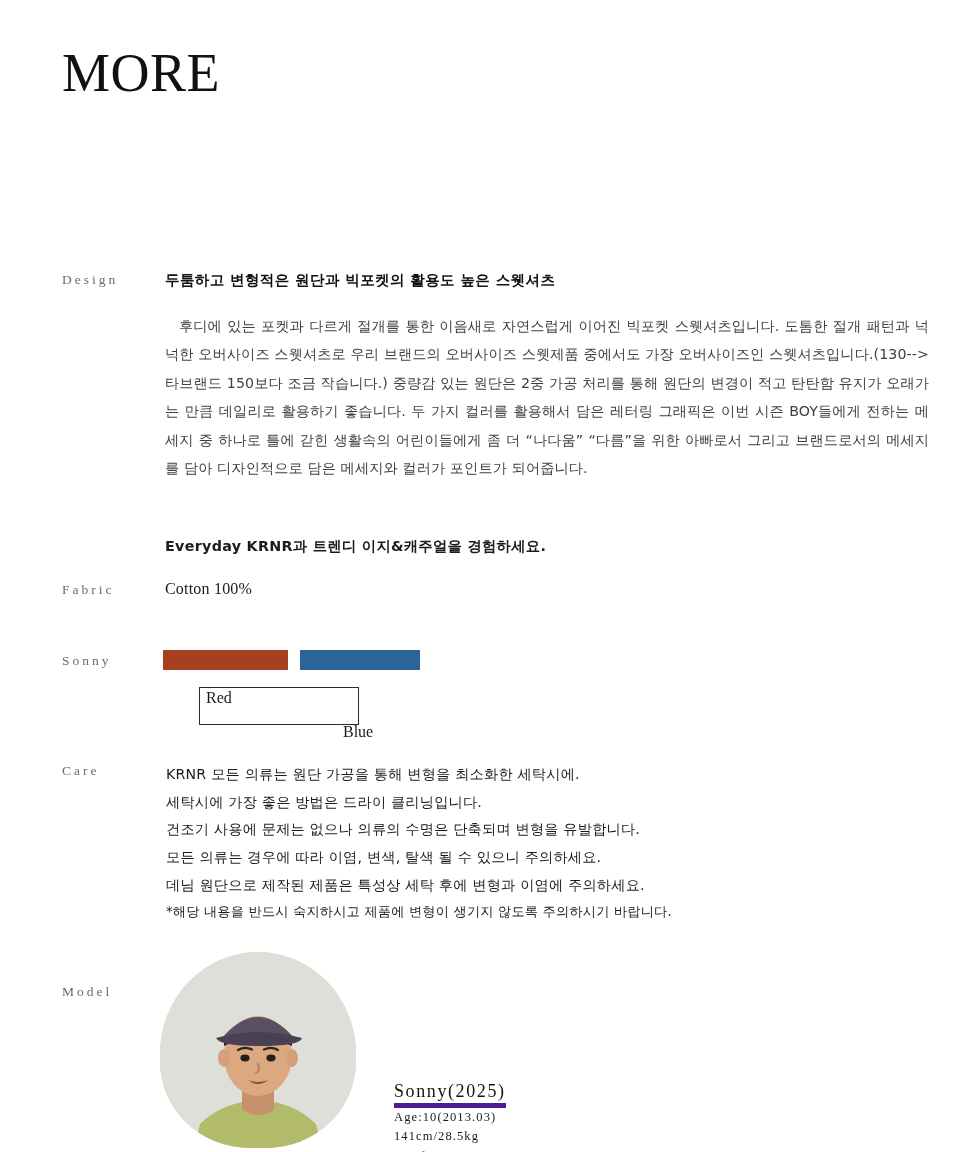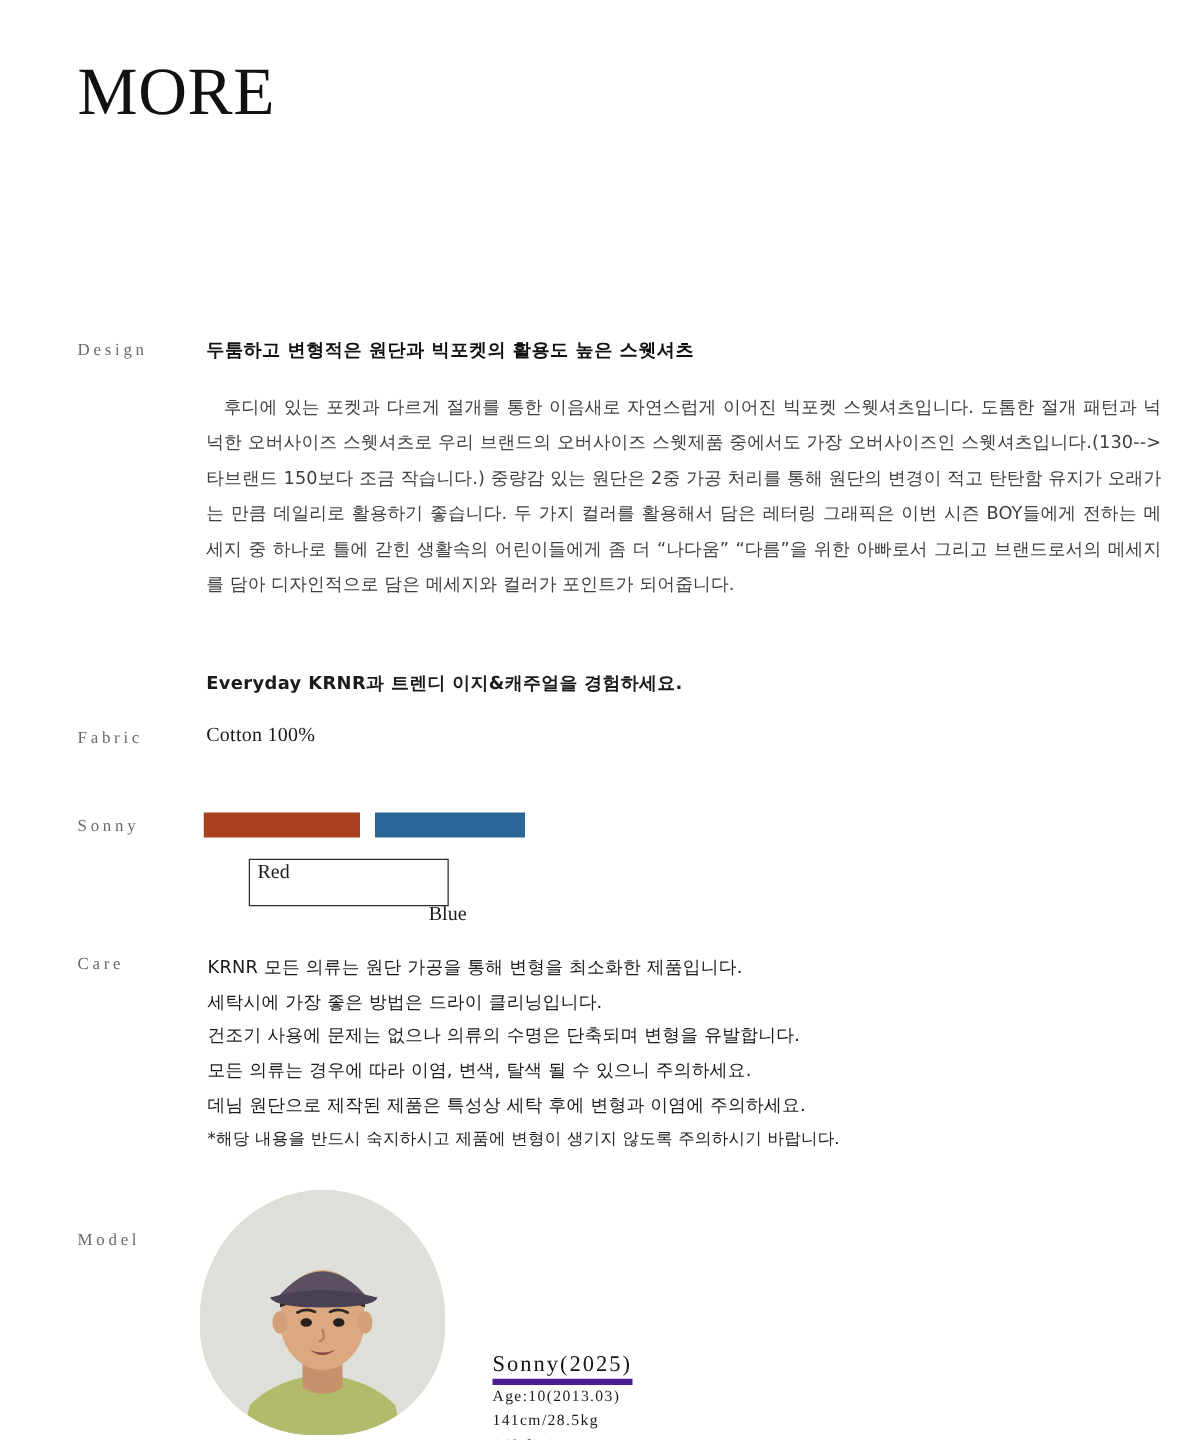--- a/index.html
+++ b/index.html
@@ -206,21 +206,21 @@
 
   <div class="label" style="left:62px; top:653px;">Sonny</div>
   <div class="swatch swatch-red" style="background: rgb(166, 64, 30);"></div>
   <div class="swatch swatch-blue" style="background: rgb(43, 102, 153);"></div>
   <div class="swatch-namebox"></div>
   <div class="swatch-name swatch-name-red">Red</div>
   <div class="swatch-name swatch-name-blue">Blue</div>
 
   <div class="label" style="left:62px; top:763px;">Care</div>
   <div class="care-list">
-    <div class="care-line">KRNR 모든 의류는 원단 가공을 통해 변형을 최소화한 제품입니다.</div>
+    <div class="care-line">KRNR 모든 의류는 원단 가공을 통해 변형을 최소화한 세탁시에.</div>
     <div class="care-line">세탁시에 가장 좋은 방법은 드라이 클리닝입니다.</div>
     <div class="care-line">건조기 사용에 문제는 없으나 의류의 수명은 단축되며 변형을 유발합니다.</div>
     <div class="care-line">모든 의류는 경우에 따라 이염, 변색, 탈색 될 수 있으니 주의하세요.</div>
     <div class="care-line">데님 원단으로 제작된 제품은 특성상 세탁 후에 변형과 이염에 주의하세요.</div>
     <div class="care-line note">*해당 내용을 반드시 숙지하시고 제품에 변형이 생기지 않도록 주의하시기 바랍니다.</div>
   </div>
 
   <div class="label" style="left:62px; top:984px;">Model</div>
 
   <div class="model-photo">

